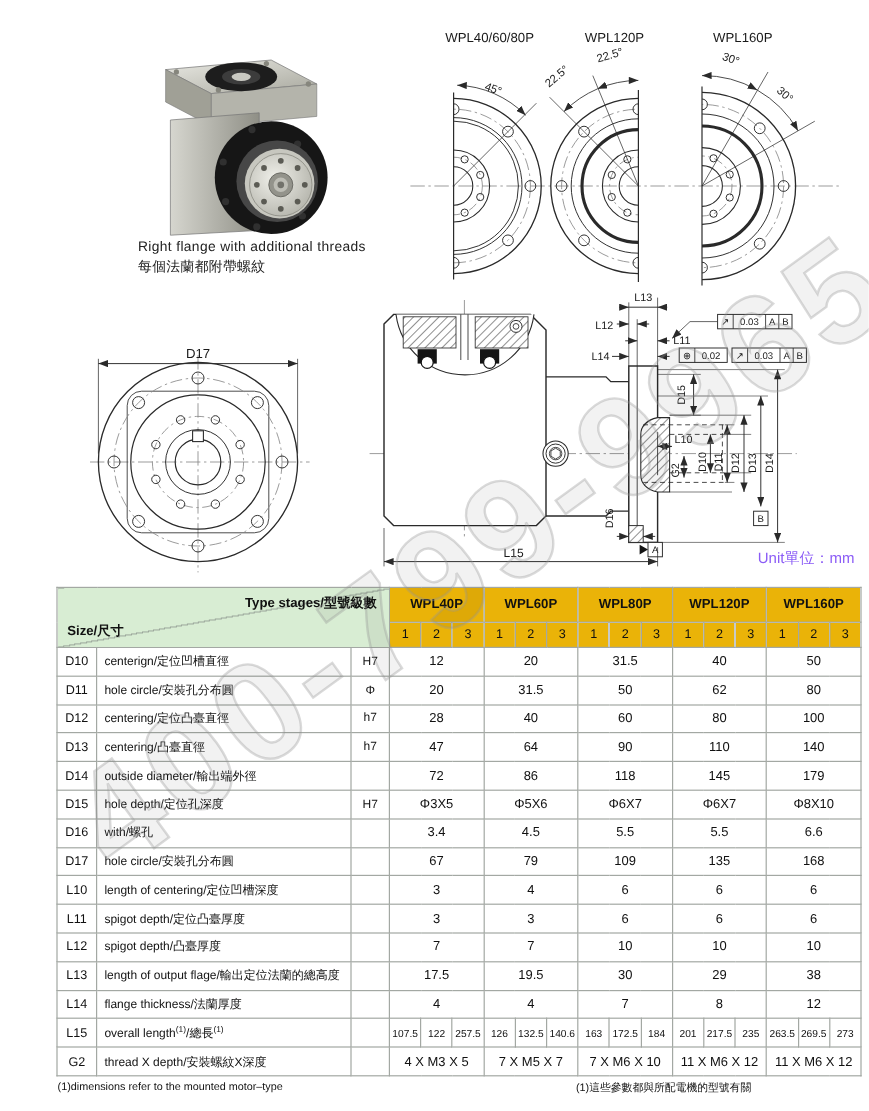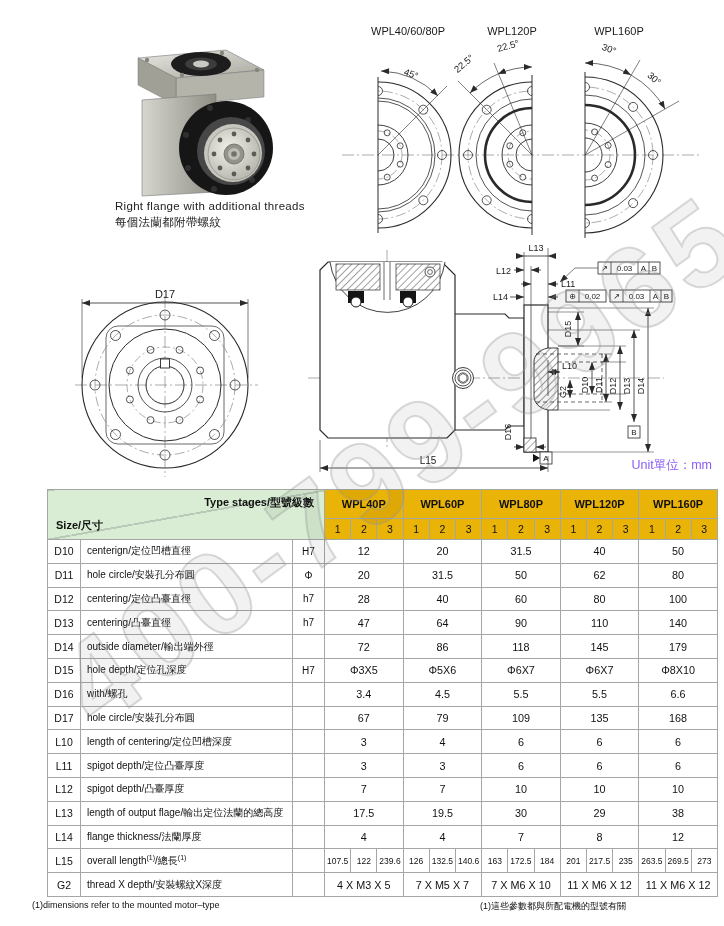--- a/index.html
+++ b/index.html
@@ -39,21 +39,21 @@
   .corner-bottom{position:absolute;bottom:6px;left:8px;font-weight:bold;font-size:11px;}
   table.spec td{height:22.8px;font-size:10.5px;text-align:center;background:transparent;}
   table.spec td.rid{font-size:10.5px;}
   table.spec td.rdesc{text-align:left;padding-left:6px;font-size:10px;margin-left:12px;}
   table.spec td.rtol{font-size:10px;}
   table.spec td.val{font-size:10.8px;}
   table.spec td.sub{font-size:8.5px;margin-top:24px;}
   table.spec sup{font-size:7px;}
 
   .footnote{position:absolute;top:900px;font-size:9px;color:#111;z-index:3;}
-  .footnote.fl{left:32px;}
+  .footnote.fl{left:48px;}
   .footnote.fr{left:480px;}
 </style>
 </head>
 <body>
 
 <div class="page">
 
   <div class="watermark">400-799-9965</div>
 
   <svg class="drawing-svg" width="724" height="482" viewBox="0 0 724 482">
@@ -578,21 +578,21 @@
           <td class="val" colspan="3">7</td>
           <td class="val" colspan="3">8</td>
           <td class="val" colspan="3">12</td>
         </tr>
         <tr>
           <td class="rid">L15</td>
           <td class="rdesc"><span>overall length</span><sup>(1)</sup><span>/總長</span><sup>(1)</sup></td>
           <td class="rtol"></td>
           <td class="val sub">107.5</td>
           <td class="val sub">122</td>
-          <td class="val sub">239.6</td>
+          <td class="val sub">257.5</td>
           <td class="val sub">126</td>
           <td class="val sub">132.5</td>
           <td class="val sub">140.6</td>
           <td class="val sub">163</td>
           <td class="val sub">172.5</td>
           <td class="val sub">184</td>
           <td class="val sub">201</td>
           <td class="val sub">217.5</td>
           <td class="val sub">235</td>
           <td class="val sub">263.5</td>

